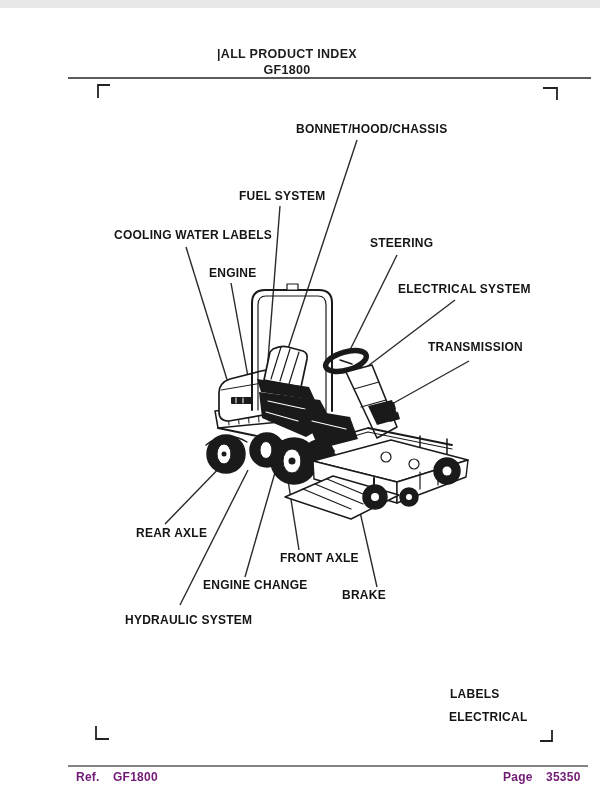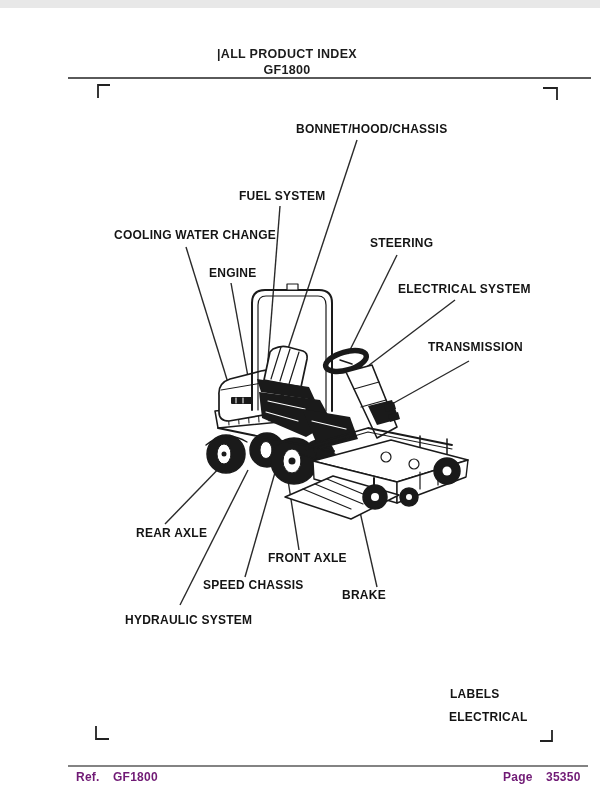--- a/index.html
+++ b/index.html
@@ -155,28 +155,28 @@
         <circle cx="409" cy="489" r="9" fill="#1a1a1a"></circle>
         <circle cx="409" cy="489" r="3" fill="#fff" stroke="none"></circle>
         <circle cx="447" cy="463" r="13" fill="#1a1a1a"></circle>
         <circle cx="447" cy="463" r="4.5" fill="#fff" stroke="none"></circle>
       </g>
     </g>
   </svg>
 
   <div class="co" style="left:296px;top:115px">BONNET/HOOD/CHASSIS</div>
   <div class="co" style="left:239px;top:182px">FUEL SYSTEM</div>
-  <div class="co" style="left:114px;top:221px">COOLING WATER CHANGE</div>
+  <div class="co" style="left:114px;top:221px">COOLING WATER LABELS</div>
   <div class="co" style="left:370px;top:229px">STEERING</div>
   <div class="co" style="left:209px;top:259px">ENGINE</div>
   <div class="co" style="left:398px;top:275px">ELECTRICAL SYSTEM</div>
   <div class="co" style="left:428px;top:333px">TRANSMISSION</div>
   <div class="co" style="left:136px;top:519px">REAR AXLE</div>
-  <div class="co" style="left:268px;top:544px">FRONT AXLE</div>
-  <div class="co" style="left:203px;top:571px">SPEED CHASSIS</div>
+  <div class="co" style="left:280px;top:544px">FRONT AXLE</div>
+  <div class="co" style="left:203px;top:571px">ENGINE CHANGE</div>
   <div class="co" style="left:342px;top:581px">BRAKE</div>
   <div class="co" style="left:125px;top:606px">HYDRAULIC SYSTEM</div>
 
   <div class="co" style="left:450px;top:680px">LABELS</div>
   <div class="co" style="left:449px;top:703px">ELECTRICAL</div>
 
   <div>
     <span class="ftxt" style="left:76px;top:762px">Ref.</span>
     <span class="ftxt" style="left:113px;top:762px">GF1800</span>
     <span class="ftxt" style="left:503px;top:762px">Page</span>

